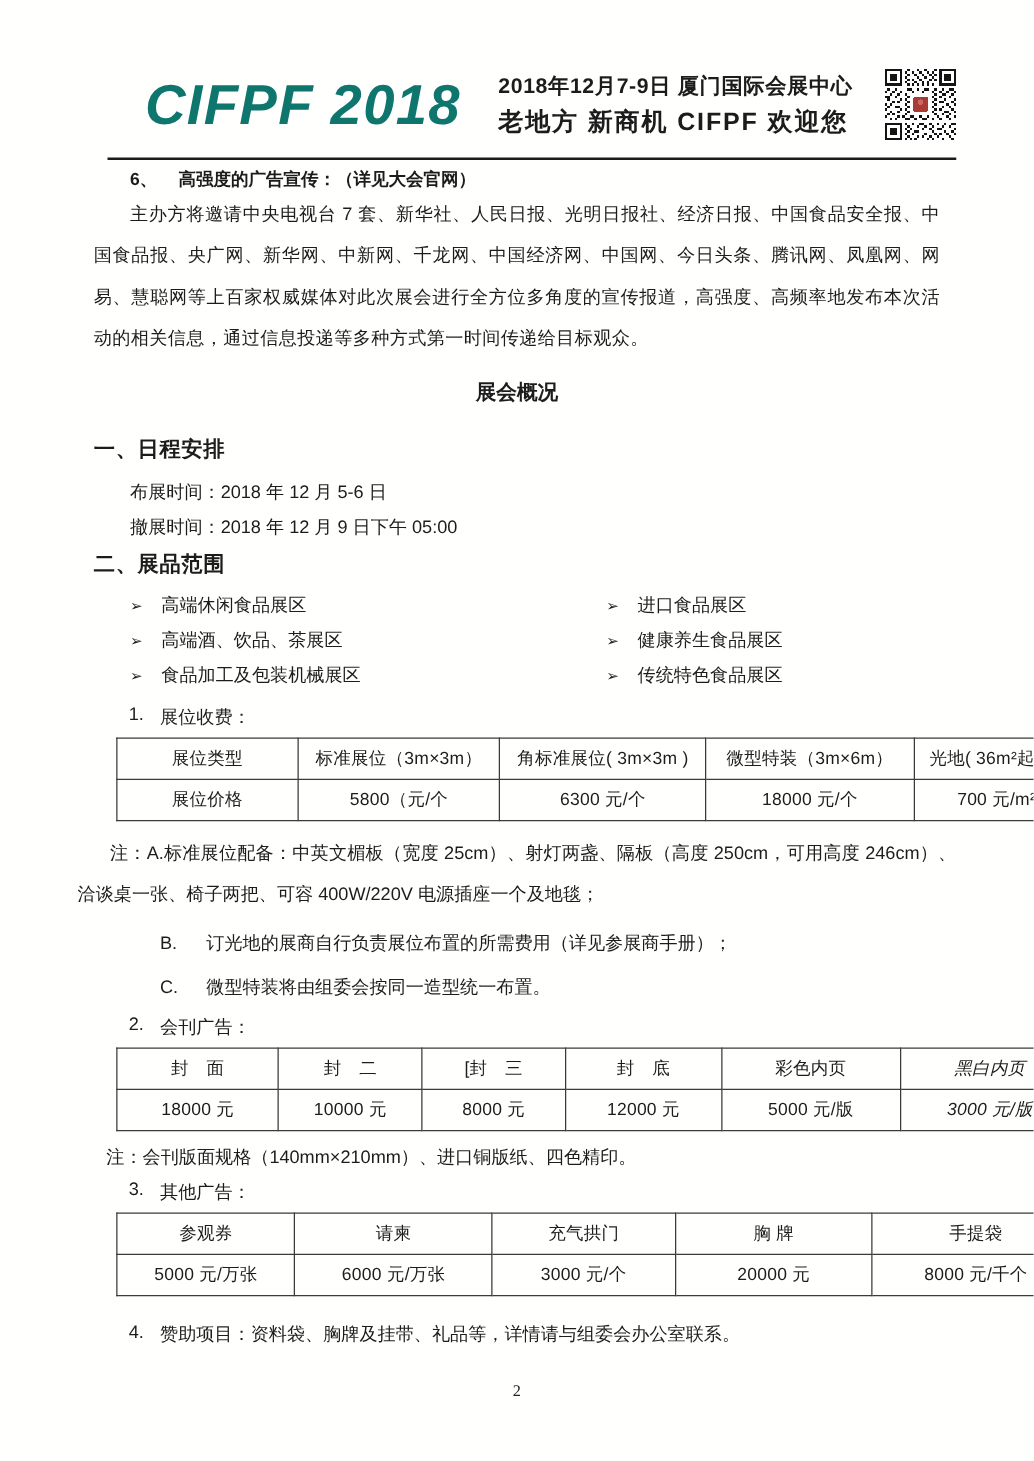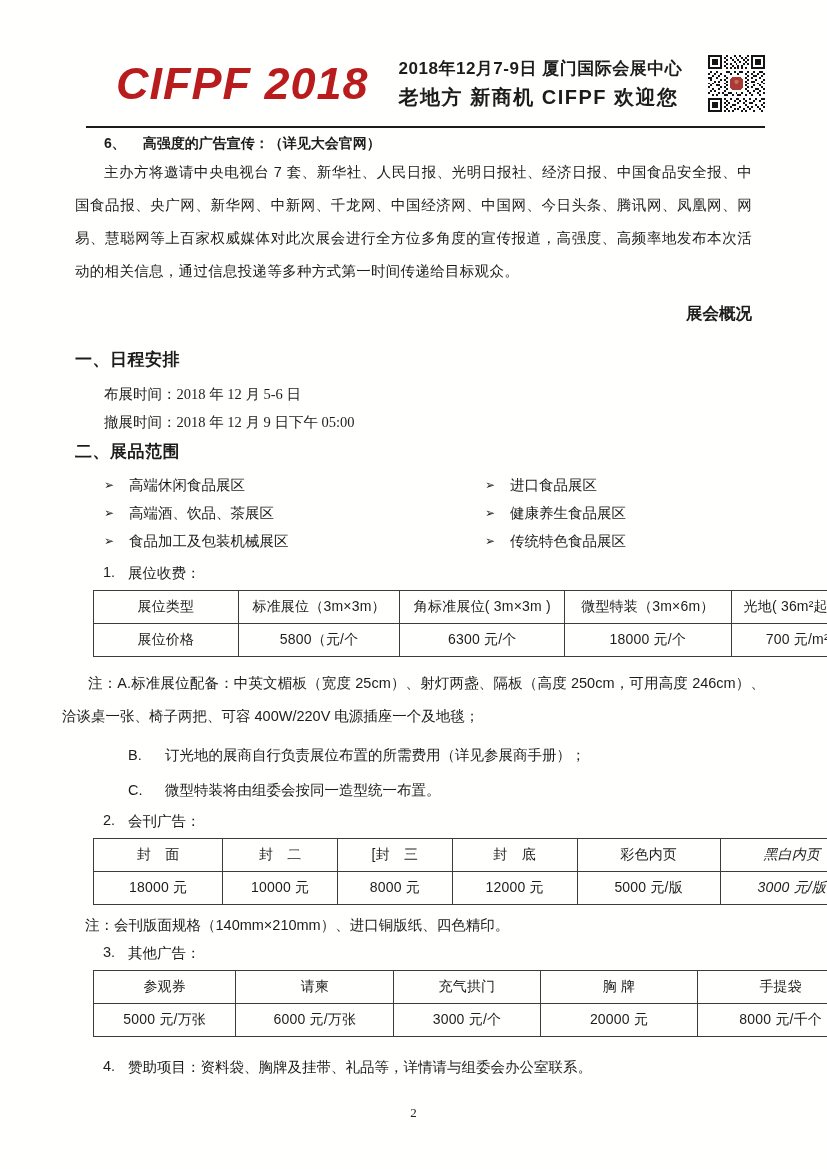--- a/index.html
+++ b/index.html
@@ -9,46 +9,46 @@
     position:relative; width:827px; height:1169px; margin:0 auto;
     background:#fffffe; overflow:hidden;
   }
   
   .doc-header {
     display:flex; align-items:center;
     padding:50px 62px 9px 116px; height:126px;
   }
   .logo {
     font-size:45px; font-weight:900; font-style:italic;
-    letter-spacing:1px; color:#b91c1c; white-space:nowrap;
+    letter-spacing:1px; color:#0f766e; white-space:nowrap;
   }
   .header-text { margin-left:30px; white-space:nowrap; }
   .header-text .ht1 { font-size:17px; font-weight:bold; letter-spacing:0.5px; }
   .header-text .ht2 { font-size:20px; font-weight:bold; letter-spacing:1.5px; margin-top:4px; }
   .qr { margin-left:auto; width:57px; height:57px; }
   .qr svg { width:100%; height:100%; display:block; }
   .header-rule { margin:0 62px 0 86px; border-top:2.5px solid #1b1b1b; }
 
   
   .content { padding:0 75px; }
 
   .sec6-head { margin:7px 0 0 29px; font-size:14px; font-weight:bold; }
   .sec6-head .num { margin-right:17px; }
 
   .body-par {
     margin-top:3px; font-size:14.5px; line-height:33px;
     text-align:justify; text-indent:29px; letter-spacing:0.3px;
   }
 
-  .center-title { text-align:right; font-size:16.5px; font-weight:bold; margin-top:15px;font-family:Liberation Serif, serif; }
+  .center-title { text-align:center; font-size:16.5px; font-weight:bold; margin-top:15px;font-family:Liberation Serif, serif; }
 
   .sec-head { font-size:17px; font-weight:bold; margin-top:23px; letter-spacing:0.5px; }
   .sec-head.tight { margin-top:4px; }
 
-  .sched { margin:9px 0 0 29px;font-family:Liberation Serif, serif; }
+  .sched { margin:9px 0 0 29px; }
   .sched-item { font-size:14.5px; line-height:28px; }
 
   .scope { margin-top:8px; }
   .scope-row { display:flex; line-height:28px; font-size:14.5px; }
   .scope-cell { display:flex; align-items:center; }
   .scope-cell.left { width:410px; padding-left:29px; }
   .scope-cell .arrow { font-size:12px; margin-right:15px; color:#222; }
 
   .num-item { margin:9px 0 0 28px; font-size:14.5px; display:flex; }
   .num-item .n { width:25px; flex:none; }

